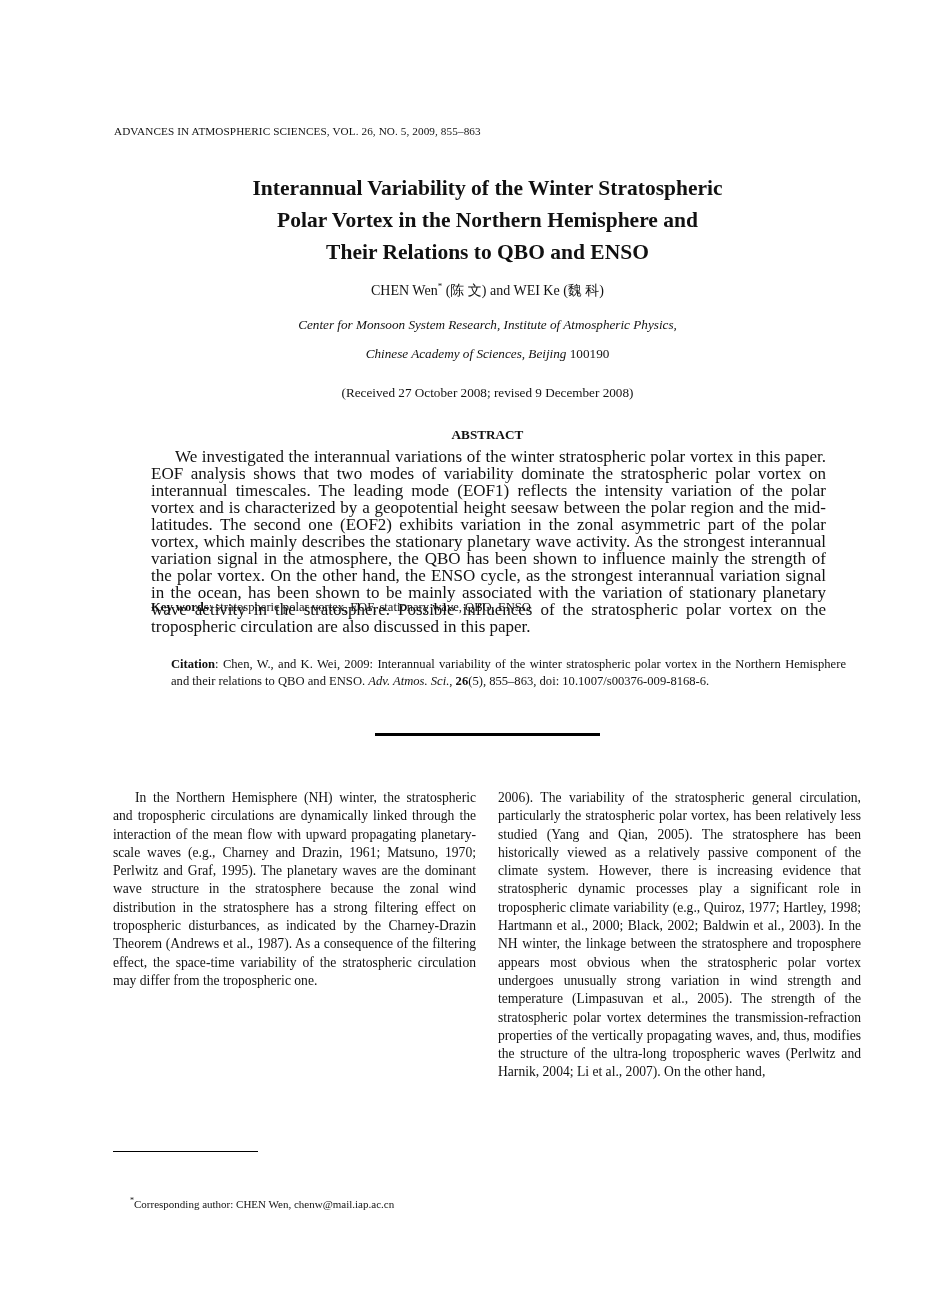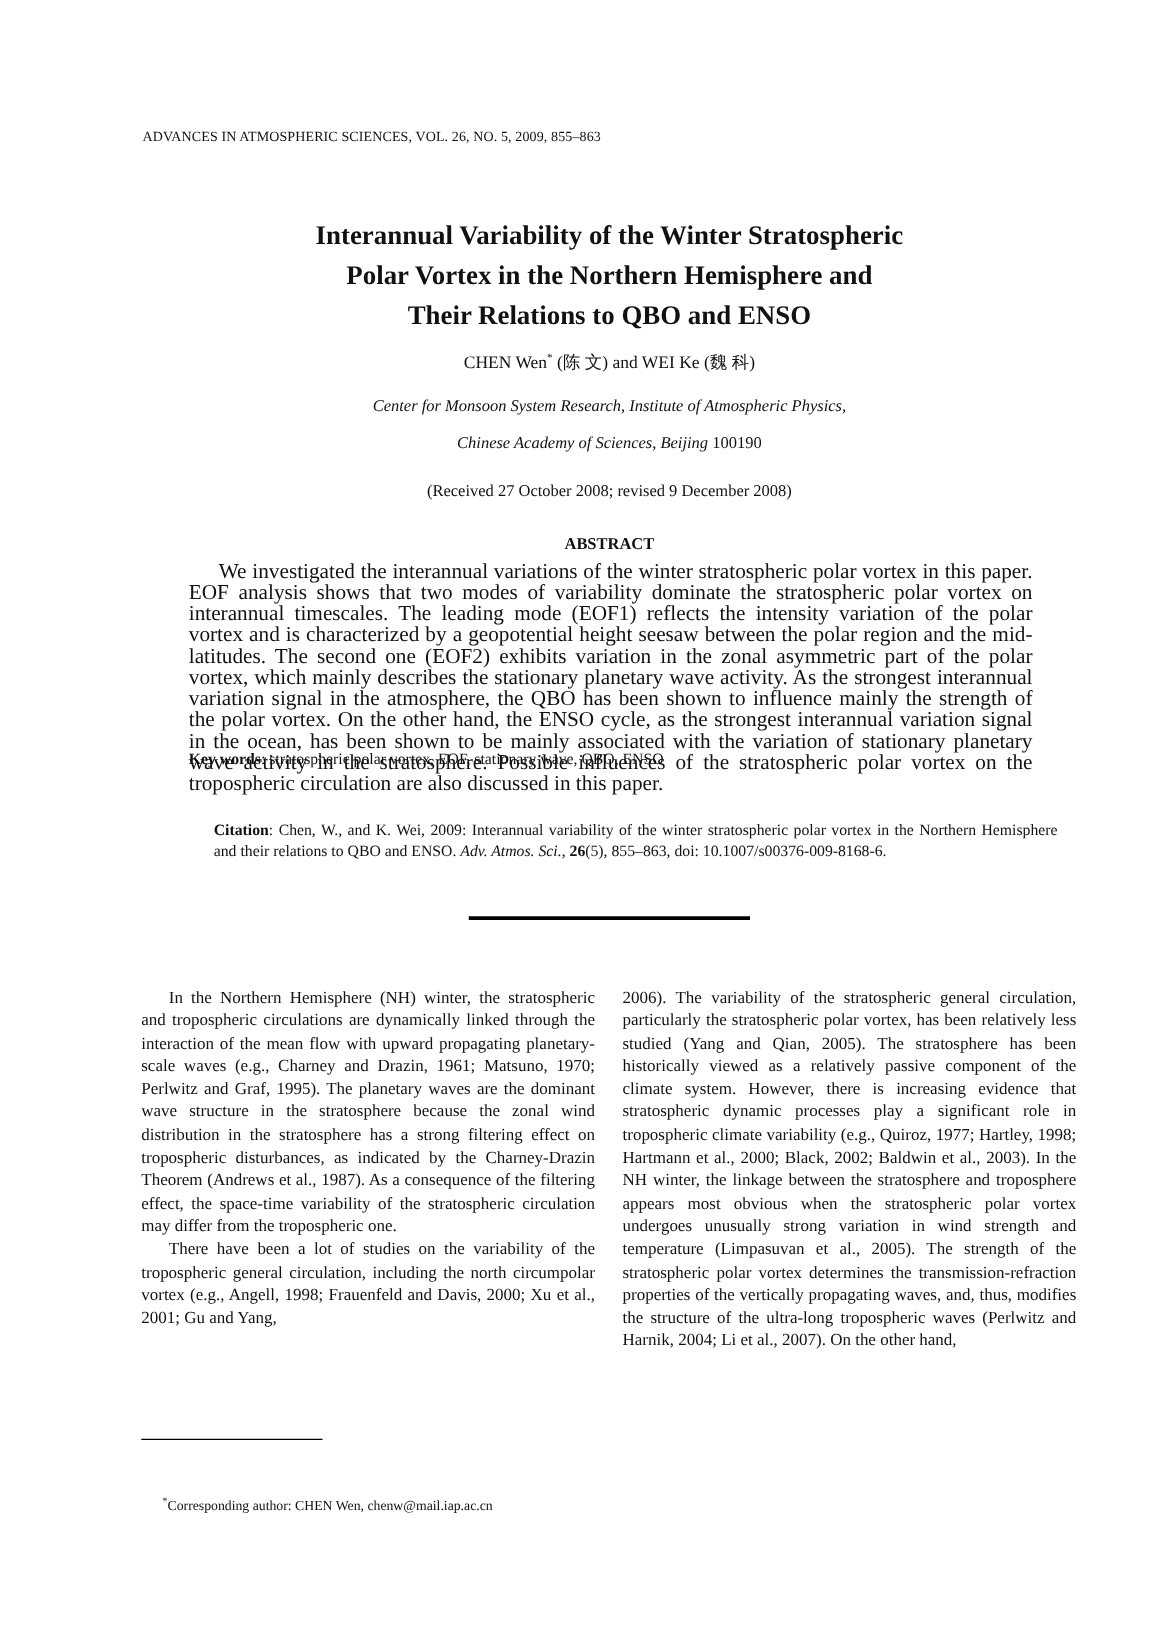--- a/index.html
+++ b/index.html
@@ -1,19 +1,19 @@
 <!DOCTYPE html>
 <html><head>
 <meta charset="utf-8">
 <style>
   html, body { margin:0; padding:0; background:#ffffff; }
   body { width:925px; height:1309px; position:relative; overflow:hidden;
          font-family:"DejaVu Serif","Liberation Serif",serif; color:#111; }
   .abs { position:absolute; }
-  .journal { left:114px; top:104px; font-size:11.2px; letter-spacing:0.1px; white-space:nowrap; font-family:"Liberation Serif",serif; }
+  .journal { left:114px; top:125px; font-size:11.2px; letter-spacing:0.1px; white-space:nowrap; font-family:"Liberation Serif",serif; }
   .title { left:0; width:975px; top:172px; text-align:center; font-family:"Liberation Serif",serif; font-weight:bold; font-size:21.5px; line-height:32px; }
   .title div { white-space:nowrap; }
   .authors { left:0; width:975px; top:281px; text-align:center; font-size:14px; font-family:"Liberation Serif",serif; white-space:nowrap; }
   .authors sup { font-size:9px; }
   .affil { left:0; width:975px; text-align:center; font-family:"Liberation Serif",serif; font-style:italic; font-size:13.2px; white-space:nowrap; }
   .affil .up { font-style:normal;margin-top:32px; }
   .received { left:0; width:975px; top:385px; text-align:center; font-size:13.2px; font-family:"Liberation Serif",serif; white-space:nowrap; }
   .abs-head { left:0; width:975px; top:427px; text-align:center; font-weight:bold; font-size:13.2px; font-family:"Liberation Serif",serif; }
   .abstract { left:151px; width:675px; top:448px; font-size:17px; line-height:17px; font-family:Liberation Serif, serif; text-align:justify; }
   .abstract p { margin:0; text-indent:24px; }
@@ -70,21 +70,20 @@
 </div>
 
 <div class="abs cite">
   <b>Citation</b><span>: Chen, W., and K. Wei, 2009: Interannual variability of the winter stratospheric polar vortex in the Northern Hemisphere and their relations to QBO and ENSO. </span><i>Adv. Atmos. Sci.</i><span>, </span><b class="vol">26</b><span>(5), 855–863, doi: 10.1007/s00376-009-8168-6.</span>
 </div>
 
 <div class="abs rule"></div>
 
 <div class="abs col col-left">
   <p class="indent">In the Northern Hemisphere (NH) winter, the stratospheric and tropospheric circulations are dynamically linked through the interaction of the mean flow with upward propagating planetary-scale waves (e.g., Charney and Drazin, 1961; Matsuno, 1970; Perlwitz and Graf, 1995). The planetary waves are the dominant wave structure in the stratosphere because the zonal wind distribution in the stratosphere has a strong filtering effect on tropospheric disturbances, as indicated by the Charney-Drazin Theorem (Andrews et al., 1987). As a consequence of the filtering effect, the space-time variability of the stratospheric circulation may differ from the tropospheric one.</p>
-  <p class="indent">There have been a lot of studies on the variability of the tropospheric general circulation, including the north circumpolar vortex (e.g., Angell, 1998; Frauenfeld and Davis, 2000; Xu et al., 2001; Gu and Yang,</p>
 </div>
 
 <div class="abs col col-right">
   <p>2006). The variability of the stratospheric general circulation, particularly the stratospheric polar vortex, has been relatively less studied (Yang and Qian, 2005). The stratosphere has been historically viewed as a relatively passive component of the climate system. However, there is increasing evidence that stratospheric dynamic processes play a significant role in tropospheric climate variability (e.g., Quiroz, 1977; Hartley, 1998; Hartmann et al., 2000; Black, 2002; Baldwin et al., 2003). In the NH winter, the linkage between the stratosphere and troposphere appears most obvious when the stratospheric polar vortex undergoes unusually strong variation in wind strength and temperature (Limpasuvan et al., 2005). The strength of the stratospheric polar vortex determines the transmission-refraction properties of the vertically propagating waves, and, thus, modifies the structure of the ultra-long tropospheric waves (Perlwitz and Harnik, 2004; Li et al., 2007). On the other hand,</p>
 </div>
 
 <div class="abs fn-rule"></div>
 <div class="abs footnote">
   <sup>*</sup><span>Corresponding author: CHEN Wen, chenw@mail.iap.ac.cn</span>
 </div>

